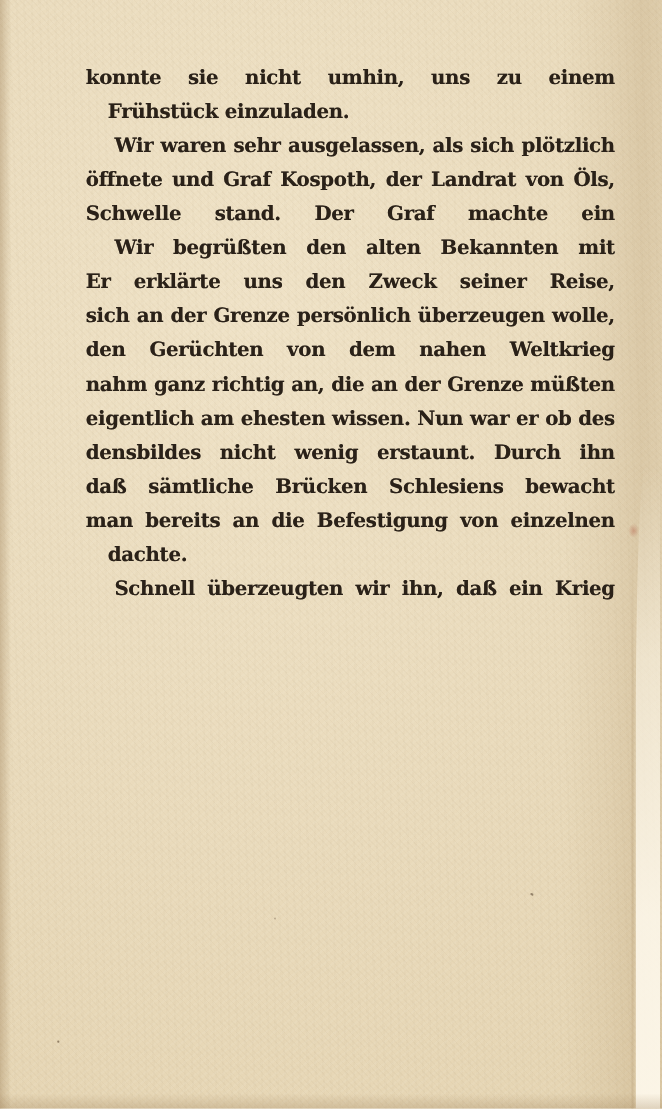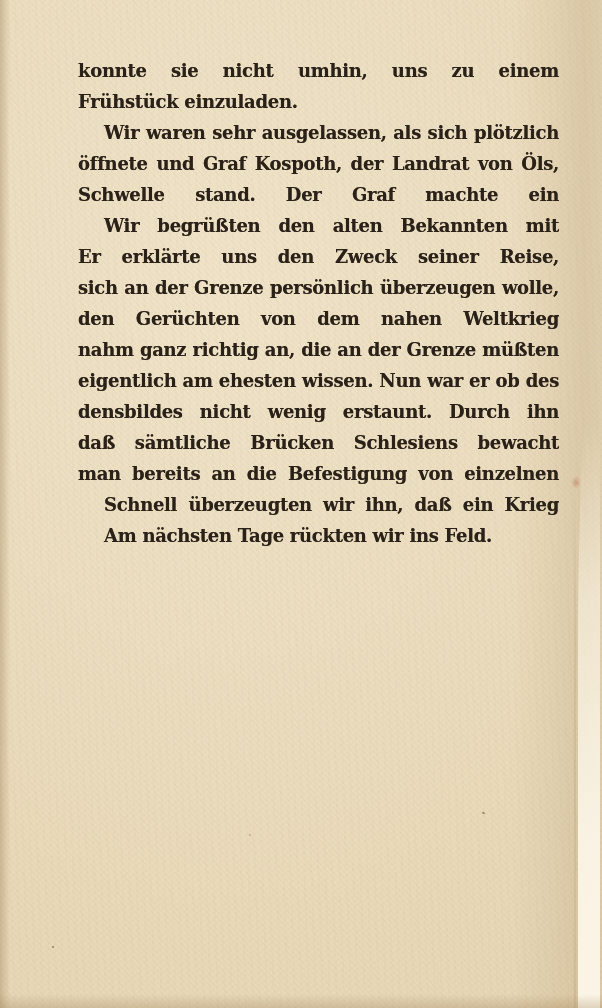--- a/index.html
+++ b/index.html
@@ -95,20 +95,21 @@
   .line {
     height: 31px;
     line-height: 31px;
     overflow: hidden;
     text-align: justify;
     text-align-last: justify;
   }
   .line.last {
     text-align: center;
     text-align-last: left;
+    margin-left: 20px;
   }
   .line.indent { text-indent: 26px; }
 </style>
 </head>
 <body>
 
 <div class="page">
   <div class="texture"></div>
   <div class="edge-right-shade"></div>
   <div class="edge-right-highlight"></div>
@@ -133,21 +134,19 @@
       <div class="paragraph">
         <div class="line indent">Wir begrüßten den alten Bekannten mit einem Hallo !</div>
         <div class="line">Er erklärte uns den Zweck seiner Reise, nämlich, daß er</div>
         <div class="line">sich an der Grenze persönlich überzeugen wolle, was von</div>
         <div class="line">den Gerüchten von dem nahen Weltkrieg stimme. Er</div>
         <div class="line">nahm ganz richtig an, die an der Grenze müßten es</div>
         <div class="line">eigentlich am ehesten wissen. Nun war er ob des Frie=</div>
         <div class="line">densbildes nicht wenig erstaunt. Durch ihn erfuhren wir,</div>
         <div class="line">daß sämtliche Brücken Schlesiens bewacht wurden und</div>
         <div class="line">man bereits an die Befestigung von einzelnen Plätzen</div>
+        <div class="line last">dachte.</div>
       </div>
       <div class="paragraph">
         <div class="line indent">Schnell überzeugten wir ihn, daß ein Krieg ausge=</div>
-      </div>
-      <div class="paragraph">
-        <div class="line last indent">Am nächsten Tage rückten wir ins Feld.</div>
       </div>
     </div>
 </div>
 
 </body></html>

